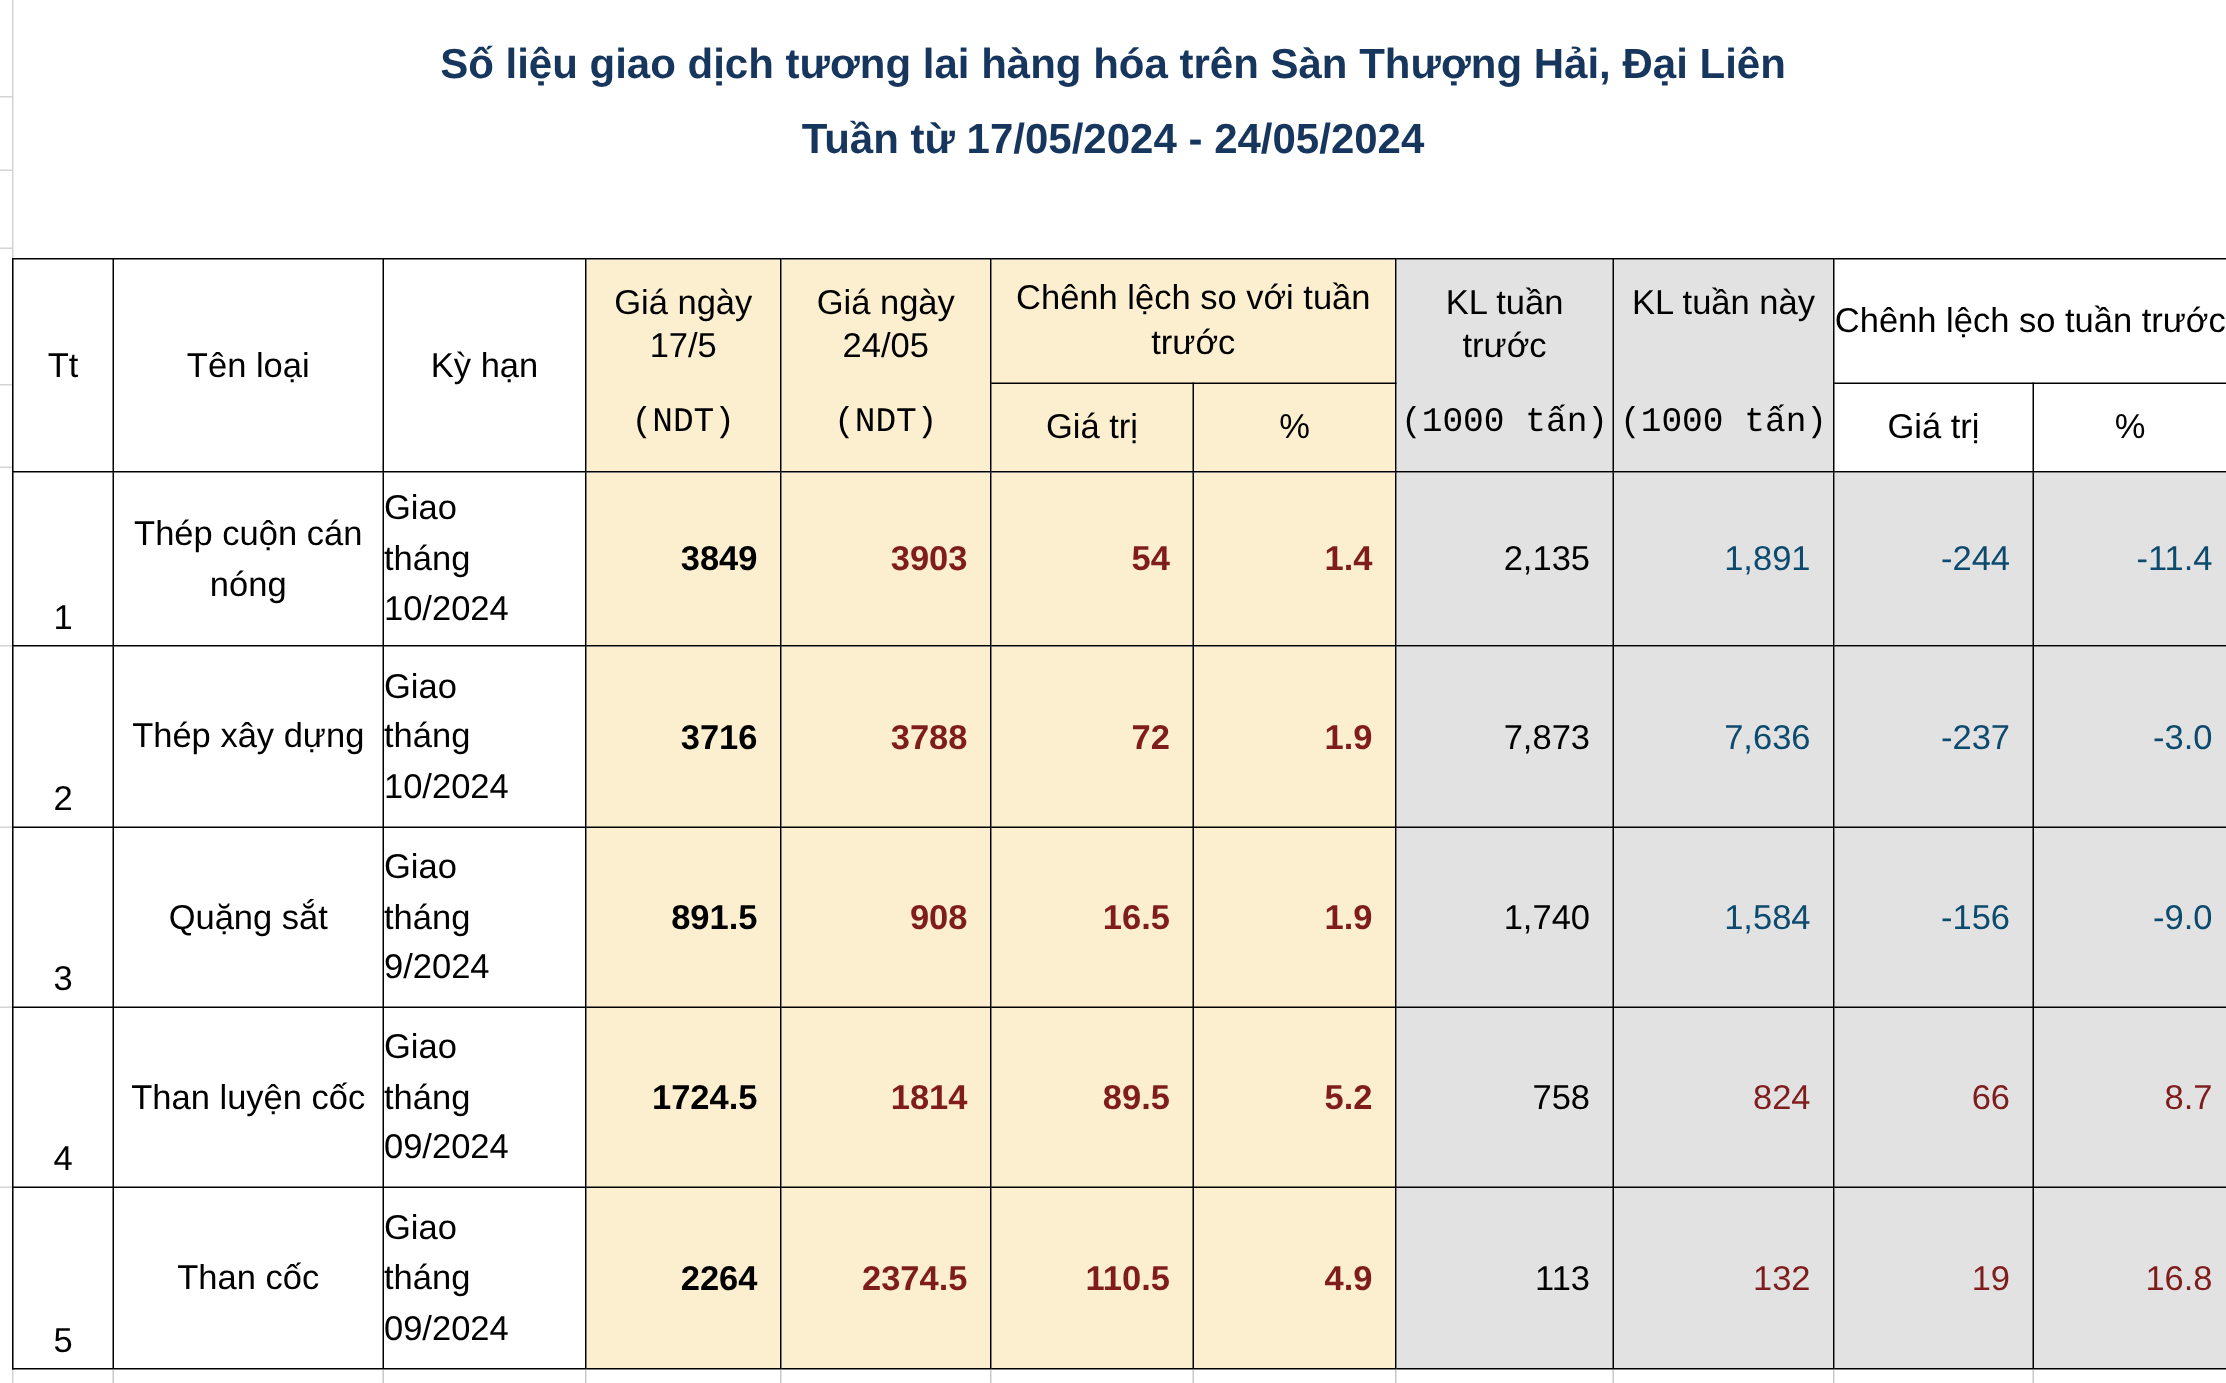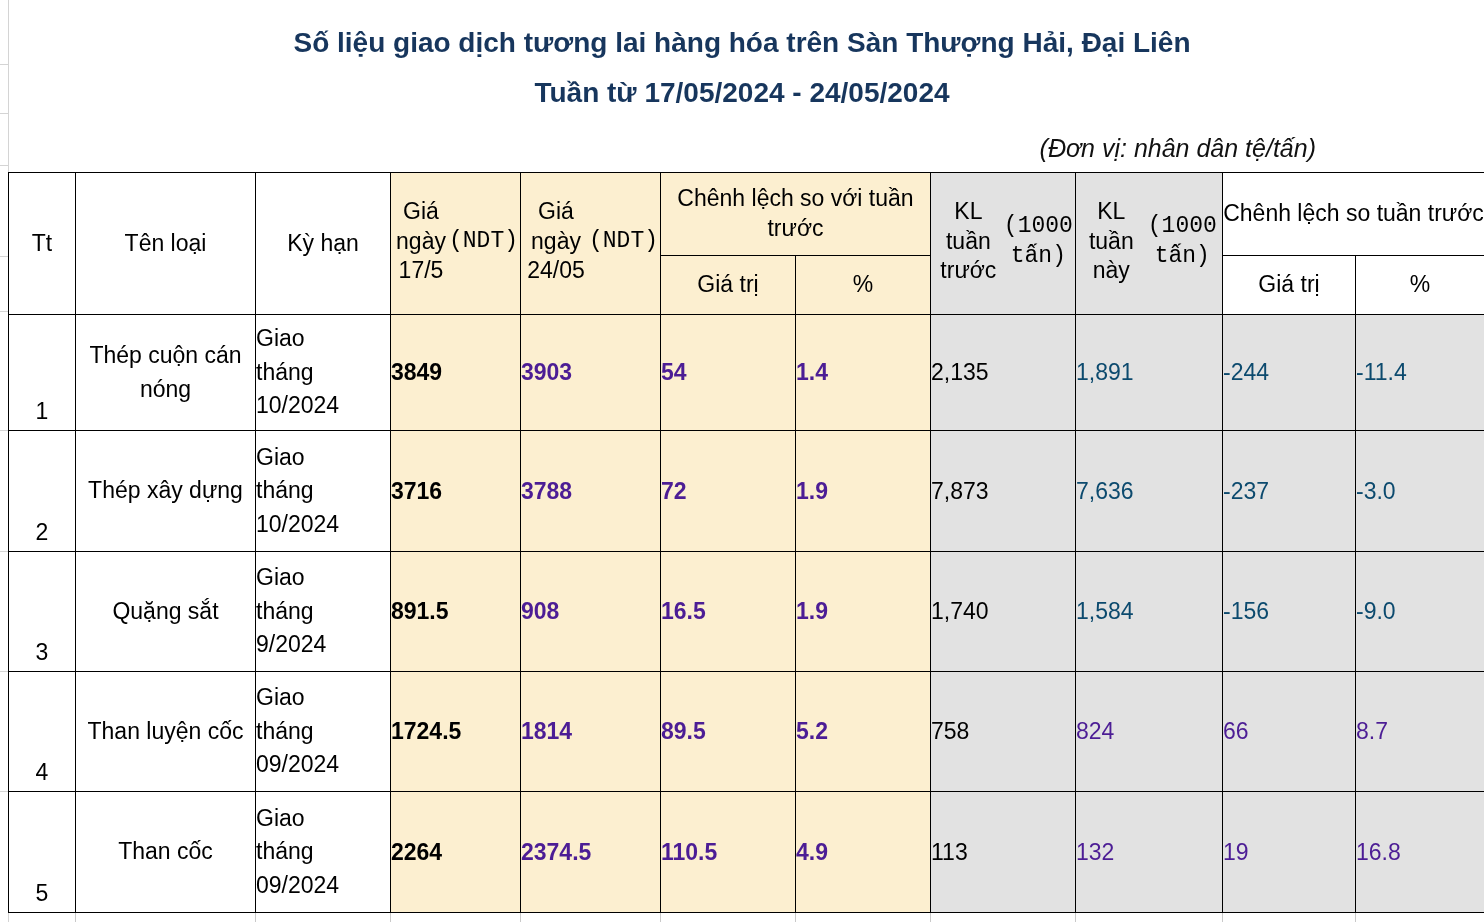--- a/index.html
+++ b/index.html
@@ -17,31 +17,31 @@
   .unit-note{position:absolute;top:134px;right:168px;font-style:italic;font-size:25px;color:#111;}
 
   
   table.data-table{position:absolute;left:8px;top:172px;width:1476px;
     border-collapse:collapse;table-layout:fixed;font-size:23px;}
   .data-table th,.data-table td{border:1px solid #000;padding:0;overflow:hidden;}
   .data-table th{font-weight:400;text-align:center;vertical-align:middle;line-height:1.3;}
   .bg-y{background:#fcefd0;}
   .bg-g{background:#e2e2e2;}
 
-  .stack{height:138px;display:flex;flex-direction:row;justify-content:space-between;
+  .stack{height:138px;display:flex;flex-direction:column;justify-content:space-between;
     align-items:center;padding:12px 2px 16px 2px;box-sizing:border-box;}
   .stack .u{font-weight:400;font-family:Liberation Mono, monospace;}
 
   td.tt-cell{vertical-align:bottom;text-align:center;padding-bottom:5px;}
   td.name-cell{text-align:center;vertical-align:middle;line-height:1.45;padding:0 6px;}
   td.term-cell{vertical-align:middle;line-height:1.45;white-space:pre-line;}
-  td.num{padding-right:15px;vertical-align:middle;}
+  td.num{text-align:right;padding-right:15px;vertical-align:middle;}
   td.num-last{padding-right:9px;margin-top:46px;}
   td.bold{font-weight:700;}
-  td[data-tone="green"]{color:#4c1d95;}
+  td[data-tone="green"]{color:#7f1d1d;}
   td[data-tone="red"]{color:#0c4a6e;}
   td[data-tone="black"]{color:#000;}
 
   
   .stub{position:absolute;top:913px;width:1px;height:9px;background:#c9c9c9;}
 </style>
 </head>
 <body>
 
 <div class="page">
@@ -53,21 +53,20 @@
     <div class="gutter-line" style="top:256px"></div>
     <div class="gutter-line" style="top:311px"></div>
     <div class="gutter-line" style="top:430px"></div>
     <div class="gutter-line" style="top:551px"></div>
     <div class="gutter-line" style="top:671px"></div>
     <div class="gutter-line" style="top:791px"></div>
   </div>
 
   <div class="title title1">Số liệu giao dịch tương lai hàng hóa trên Sàn Thượng Hải, Đại Liên</div>
   <div class="title title2">Tuần từ 17/05/2024 - 24/05/2024</div>
-  <div class="unit-note">(Đơn vị: nhân dân tệ/tấn)</div>
 
   <table class="data-table">
     <colgroup>
       <col style="width:67px">
         <col style="width:180px">
         <col style="width:135px">
       <col style="width:130px">
         <col style="width:140px">
         <col style="width:135px">
       <col style="width:135px">

